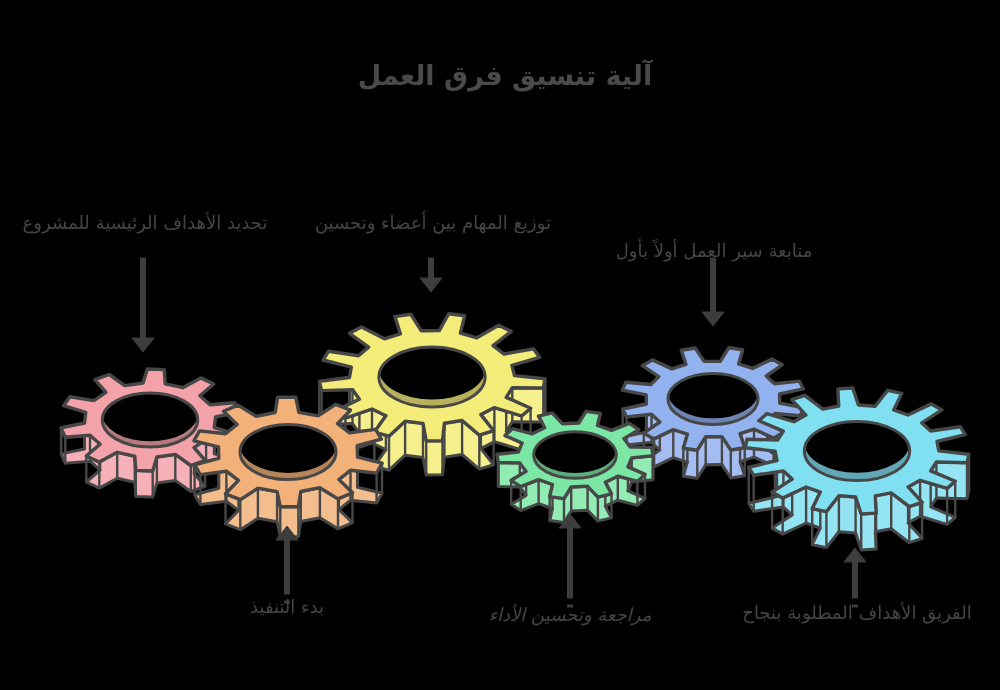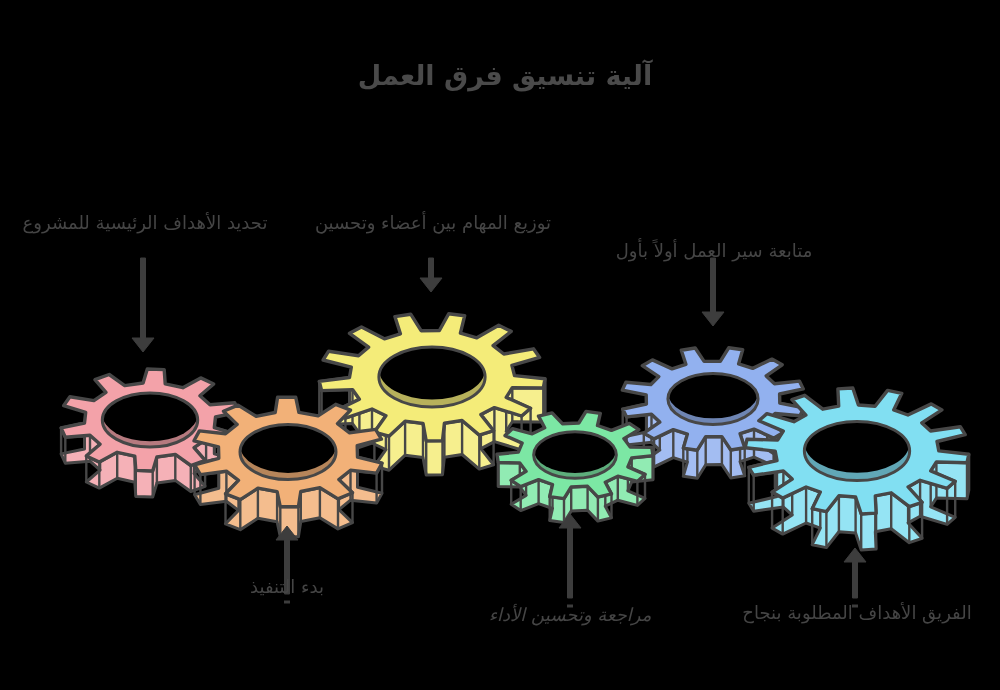--- a/index.html
+++ b/index.html
@@ -14,21 +14,21 @@
     color:#4a4a4a;text-align:center;
   }
   .gear-label{
     position:absolute;transform:translateX(-50%);
     font-size:18px;white-space:nowrap;direction:rtl;
     color:#454545;text-align:center;
   }
   .lbl-top-left{left:145px;top:212px;}
   .lbl-top-middle{left:433px;top:212px;}
   .lbl-top-right{left:714px;top:212px;margin-top:28px;}
-  .lbl-bottom-left{left:287px;top:576px;}
+  .lbl-bottom-left{left:287px;top:596px;}
   .lbl-bottom-middle{left:570px;top:604px;font-style:italic;}
   .lbl-bottom-right{left:857px;top:602px;}
 </style>
 </head>
 <body>
 
 <div id="stage">
 
   <svg id="gear-canvas" width="1000" height="690" viewBox="0 0 1000 690">
       <g>

